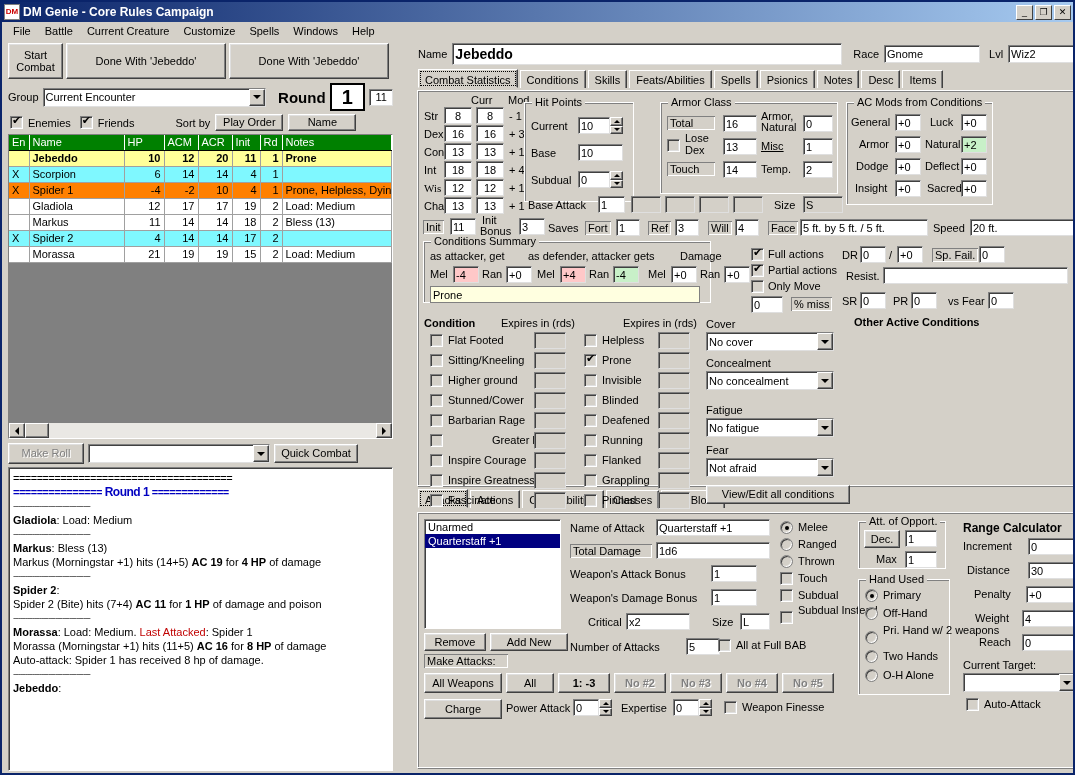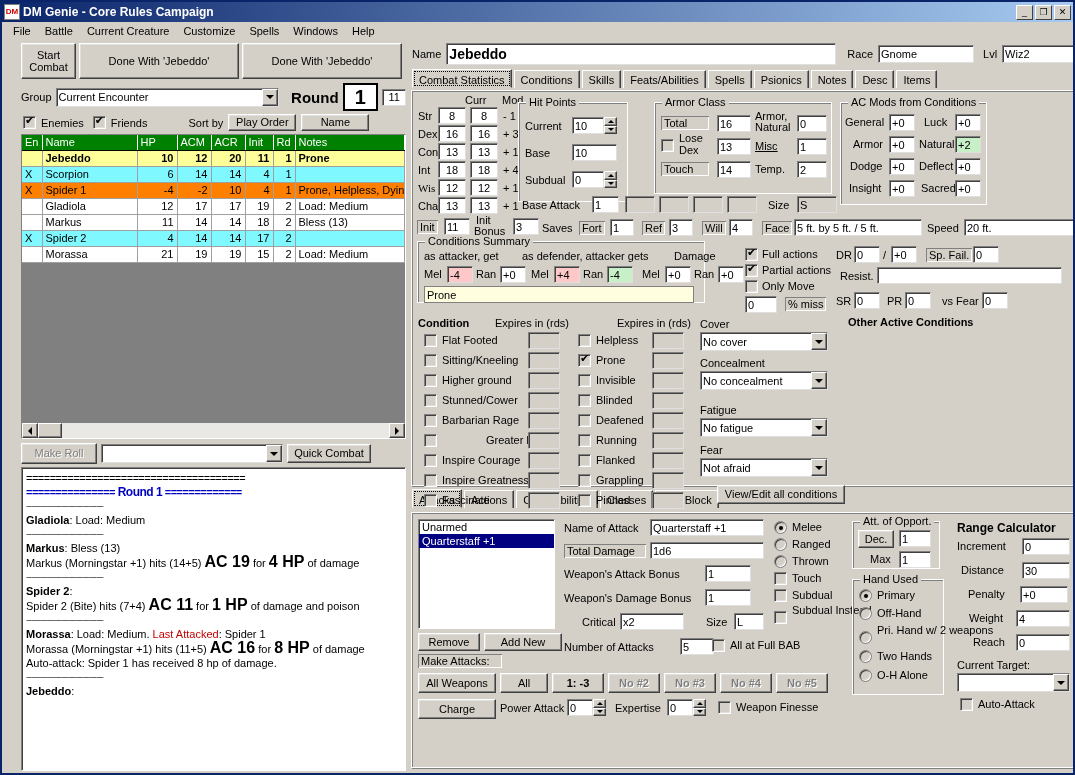--- a/index.html
+++ b/index.html
@@ -42,21 +42,21 @@
     font-size:9px;line-height:13px;text-align:center;color:#000;
     font-family:"Liberation Sans",sans-serif;
   }
   
   .menubar {
     height:18px; display:flex; align-items:center;
     padding-left:4px; flex:0 0 18px; font-size:11px;
   }
   .menuitem { padding:1px 7px; }
   
-  .body { flex:1; display:flex; padding:0 2px 2px 17px; gap:0; overflow:hidden; }
+  .body { flex:1; display:flex; padding:0 2px 2px 4px; gap:19px; overflow:hidden; }
   .leftpane { width:389px; display:flex; flex-direction:column; }
   .rightpane { flex:1; display:flex; flex-direction:column; gap:2px; }
 
   
   .btn {
     background:#d4d0c8;
     border-top:1px solid #fff; border-left:1px solid #fff;
     border-right:1px solid #404040; border-bottom:1px solid #404040;
     box-shadow: inset -1px -1px 0 #808080, inset 1px 1px 0 #dfdfdf;
     text-align:center; font-size:11px; color:#000;
@@ -210,21 +210,21 @@
     border-top:1px solid #808080;border-left:1px solid #808080;
     border-right:1px solid #fff;border-bottom:1px solid #fff;
     box-shadow: inset 1px 1px 0 #404040;
     margin:0 2px 0 2px; padding:3px 4px;
     font-size:11px; line-height:14px; overflow:hidden;
   }
   .logbox .sep { color:#000; letter-spacing:-0.5px; }
   .logbox .rnd { color:#0000c0; font-weight:bold; letter-spacing:-0.5px;}
   .logbox .nm { font-weight:bold; }
   .logbox .red { color:#c00000; }
-  .logbox .bigb { font-weight:bold; font-size:16px; }
+  .logbox .bigb { font-weight:bold; font-size:11px; }
   .logbox .dash { color:#555; letter-spacing:-1px; font-size:10px; }
 
   
   .namerow { display:flex; align-items:center; gap:5px; padding:3px 4px 2px 4px; }
   .tabs { display:flex; padding-left:4px; align-items:flex-end; height:19px; }
   .tab {
     background:#d4d0c8; padding:2px 6px 2px 6px; font-size:11px;
     border-top:1px solid #fff;border-left:1px solid #fff;
     border-right:1px solid #404040;
     margin-right:2px; height:18px; line-height:14px;
@@ -753,21 +753,21 @@
               <span class="tri-d"></span>
             </span>
         </div>
         <span class="lbl abs" style="left:288px;top:353px;">Fear</span>
         <div class="combo abs" style="left:288px;top:367px;width:128px;height:19px;">
           <span>Not afraid</span>
           <span class="arrow">
               <span class="tri-d"></span>
             </span>
         </div>
-        <div class="btn abs" style="left:305px;top:394px;width:128px;height:19px;">View/Edit all conditions</div>
+        <div class="btn abs" style="left:288px;top:394px;width:144px;height:19px;">View/Edit all conditions</div>
 
         <span class="lbl abs" style="left:436px;top:225px;font-weight:bold;">Other Active Conditions</span>
       </div>
 
       <div class="tabs" style="padding-left:4px;margin-top:1px;">
         <div class="tab sel">Attacks</div>
         <div class="tab">Actions</div>
         <div class="tab">Class Abilities</div>
         <div class="tab">Classes</div>
         <div class="tab">Stat Block</div>

